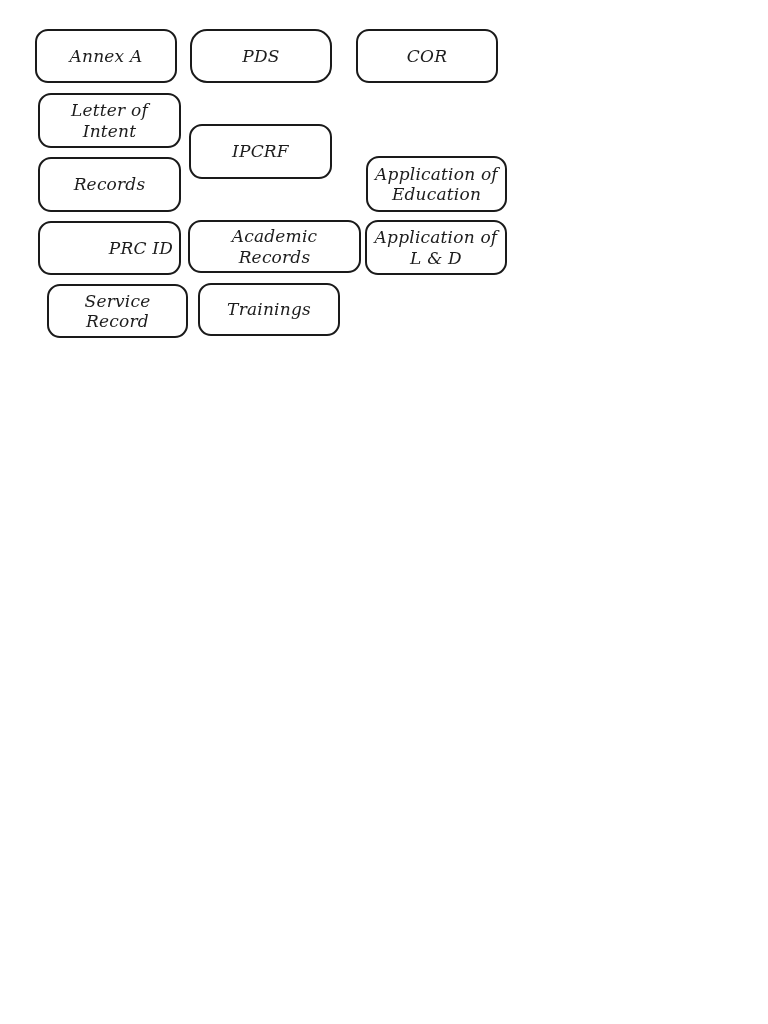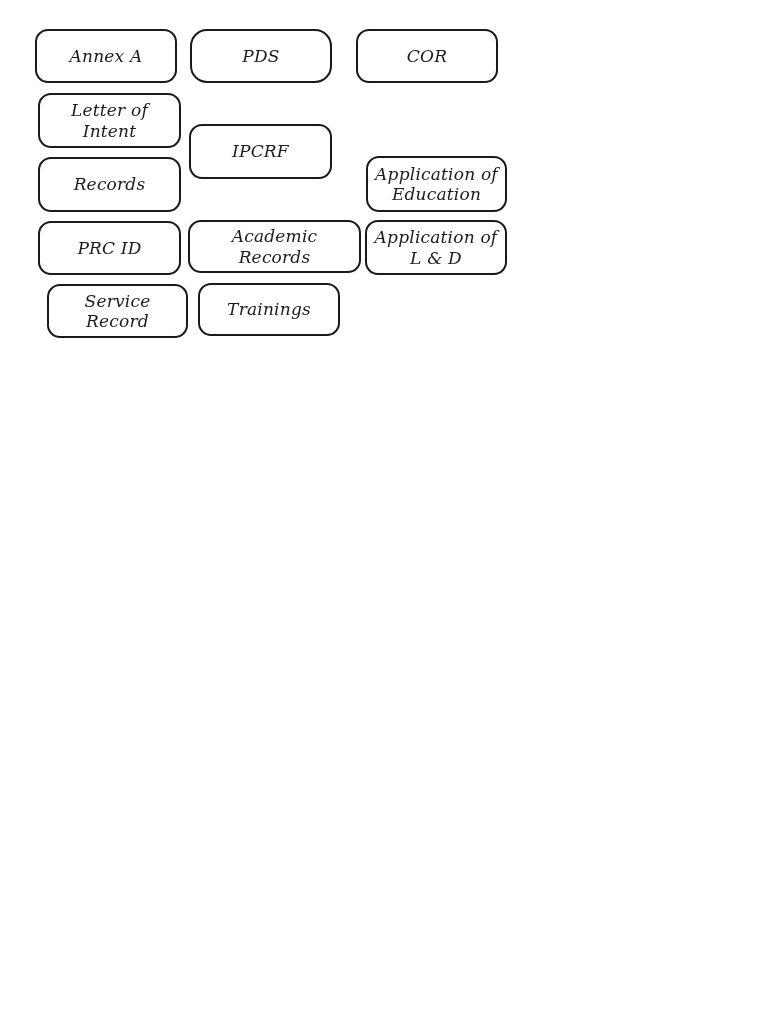--- a/index.html
+++ b/index.html
@@ -40,21 +40,21 @@
   
   .b0  { left: 35px;  top: 29px;  width: 142px; height: 54px; }
   .b1  { left: 190px; top: 29px;  width: 142px; height: 54px; border-radius: 17px; }
   .b2  { left: 356px; top: 29px;  width: 142px; height: 54px; }
   .b3  { left: 38px;  top: 93px;  width: 143px; height: 55px; }
   .b4  { left: 189px; top: 93px;  width: 143px; height: 55px; margin-top: 31px; }
   .b5  { left: 366px; top: 93px;  width: 141px; height: 55px; }
   .b6  { left: 38px;  top: 157px; width: 143px; height: 55px; }
   .b7  { left: 190px; top: 158px; width: 142px; height: 53px; }
   .b8  { left: 366px; top: 156px; width: 141px; height: 56px; }
-  .b9  { left: 38px;  top: 221px; width: 143px; height: 54px; }
+  .b9  { left: 38px;  top: 221px; width: 143px; height: 54px; justify-content: flex-end; }
   .b10 { left: 188px; top: 220px; width: 173px; height: 53px; }
   .b11 { left: 365px; top: 220px; width: 142px; height: 55px; }
   .b12 { left: 47px;  top: 284px; width: 141px; height: 54px; }
   .b13 { left: 198px; top: 283px; width: 142px; height: 53px; }
 </style>
 </head>
 <body>
 
 <div id="page">
 

